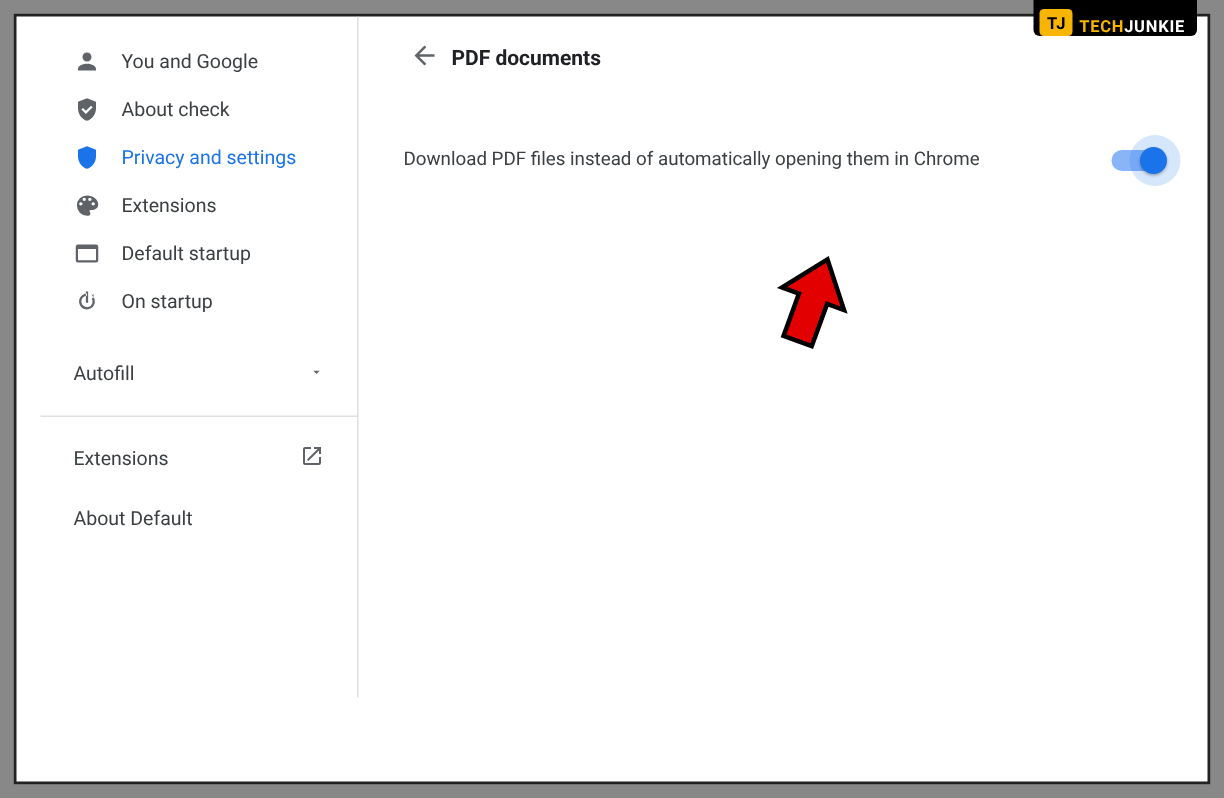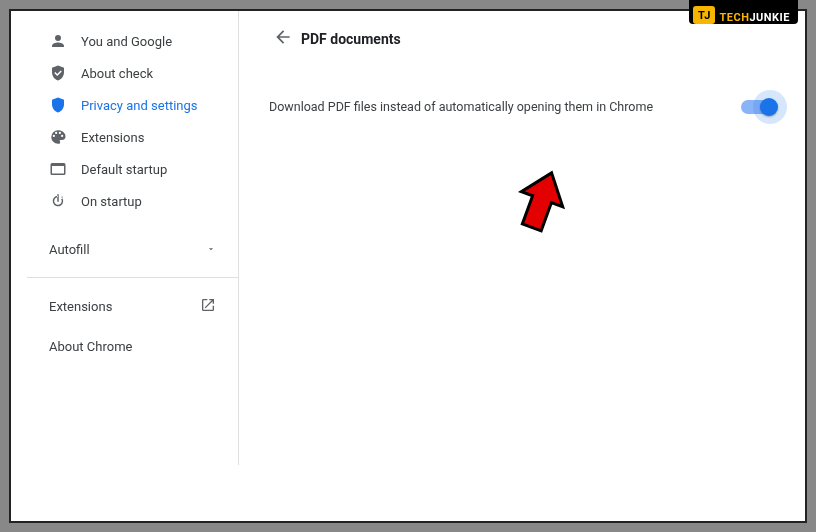--- a/index.html
+++ b/index.html
@@ -179,21 +179,21 @@
         <div class="divider"></div>
 
         <div class="bottom-link">
           <span>Extensions</span>
           <span><svg viewBox="0 0 24 24">
                 <path d="M14 3v2h3.59L7 15.59 8.41 17 19 6.41V10h2V3h-7zM5 5h6V3H5a2 2 0 00-2 2v14a2 2 0 002 2h14a2 2 0 002-2v-6h-2v6H5V5z"></path>
               </svg></span>
         </div>
 
         <div class="bottom-link">
-          <span>About Chrome</span>
+          <span>About Default</span>
         </div>
       </div>
 
       <div class="content">
         <div class="page-header">
           <div class="back-btn">
             <span><svg viewBox="0 0 24 24">
                   <path d="M20 11H7.83l5.59-5.59L12 4l-8 8 8 8 1.41-1.41L7.83 13H20v-2z"></path>
                 </svg></span>
           </div>

